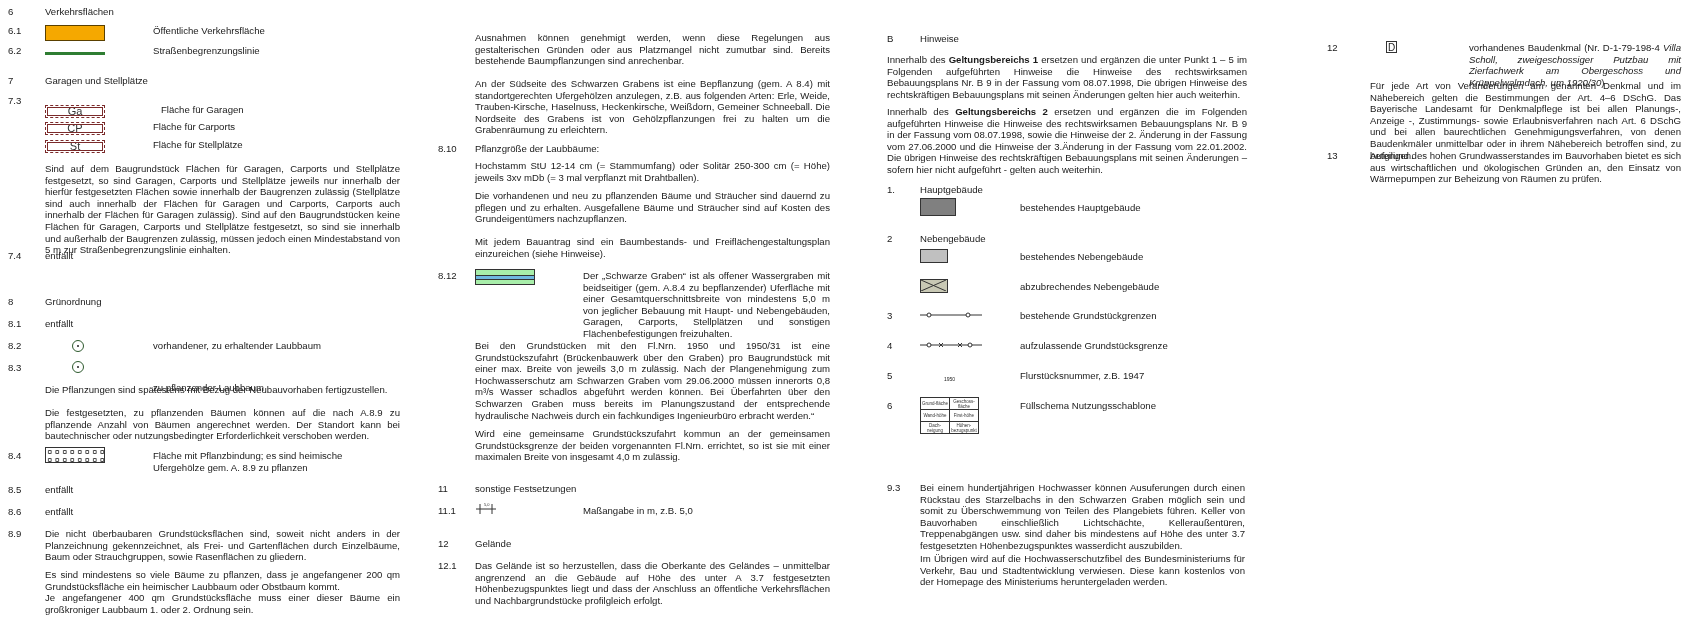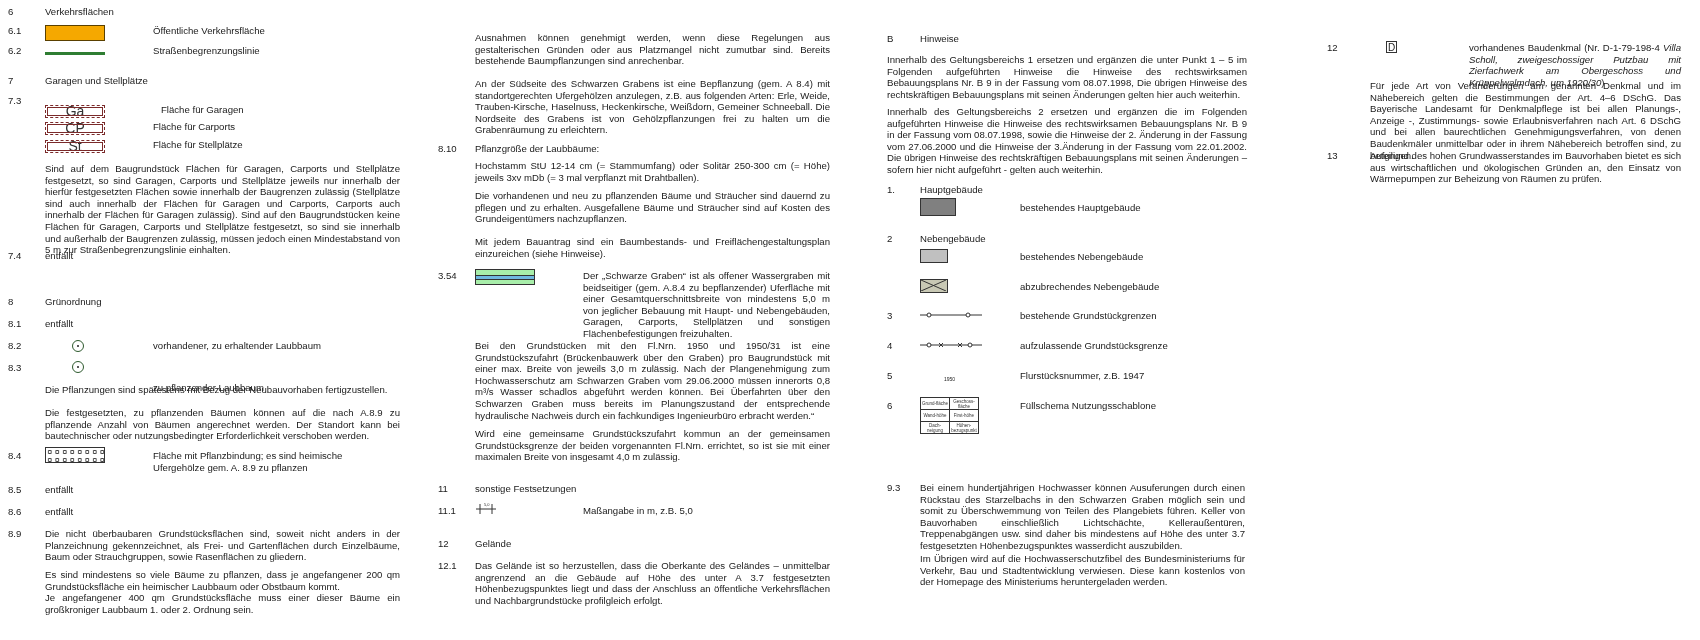--- a/index.html
+++ b/index.html
@@ -3,26 +3,26 @@
 <meta charset="utf-8">
 <style>
   html, body { margin:0; padding:0; background:#ffffff; }
   body { width:1700px; height:640px; position:relative; overflow:hidden;
          font-family:"Liberation Sans", sans-serif; font-size:9.6px; line-height:11.6px; color:#1a1a1a; }
   .col { position:absolute; top:0; }
   .num { position:absolute; left:0; }
   .txt { position:absolute; text-align:justify; }
   .sym { position:absolute; }
   .para { position:absolute; text-align:justify; }
-  b { font-weight:normal; }
+  b { font-weight:bold; }
   i { font-style:italic; }
 
   .sym-orange { width:60px; height:16px; background:#f5a800; border:1px solid #5a4000; box-sizing:border-box; }
   .sym-greenline { width:60px; height:0; border-top:3px solid #2e7d32; }
-  .sym-dashbox { width:60px; height:13px; border:1.5px dashed #7a2a2a; box-sizing:border-box; font-size:14px; line-height:10px; text-align:center; color:#333; outline:1px solid #7a2a2a; outline-offset:-3px; }
+  .sym-dashbox { width:60px; height:13px; border:1.5px dashed #7a2a2a; box-sizing:border-box; font-size:11px; line-height:10px; text-align:center; color:#333; outline:1px solid #7a2a2a; outline-offset:-3px; }
   .sym-tree { width:12px; height:12px; border:1.5px solid #2e5a2e; border-radius:50%; box-sizing:border-box; position:absolute; }
   .sym-tree::after { content:""; position:absolute; left:3.5px; top:3.5px; width:2px; height:2px; background:#222; border-radius:50%; }
   .sym-circles { width:60px; height:16px; border:1px solid #333; box-sizing:border-box; position:absolute;
       background-image: radial-gradient(circle, transparent 1.3px, #444 1.5px, #444 2px, transparent 2.2px);
       background-size:7.5px 8px; background-position:0 0; }
   .sym-water { width:60px; height:16px; position:absolute; border:1px solid #333; box-sizing:border-box; background:#a8eeaa; }
   .sym-water::after { content:""; position:absolute; left:0; right:0; top:5px; height:3px; background:#6fb8e0; border-top:1px solid #333; border-bottom:1px solid #333; }
   .sym-dark { width:36px; height:18px; background:#808080; border:1.5px solid #333; box-sizing:border-box; position:absolute; }
   .sym-light { width:28px; height:14px; background:#c0c0c0; border:1.5px solid #333; box-sizing:border-box; position:absolute; }
   .sym-cross { width:28px; height:14px; background:#c8c8b4; border:1.5px solid #333; box-sizing:border-box; position:absolute; }
@@ -98,21 +98,21 @@
 <div class="col" style="left:438px; width:400px;">
   <div class="para" style="top:32px; left:37px; width:355px">Ausnahmen können genehmigt werden, wenn diese Regelungen aus gestalterischen Gründen oder aus Platzmangel nicht zumutbar sind. Bereits bestehende Baumpflanzungen sind anrechenbar.</div>
   <div class="para" style="top:78px; left:37px; width:355px">An der Südseite des Schwarzen Grabens ist eine Bepflanzung (gem. A 8.4) mit standortgerechten Ufergehölzen anzulegen, z.B. aus folgenden Arten: Erle, Weide, Trauben-Kirsche, Haselnuss, Heckenkirsche, Weißdorn, Gemeiner Schneeball. Die Nordseite des Grabens ist von Gehölzpflanzungen frei zu halten um die Grabenräumung zu erleichtern.</div>
 
   <span class="num" style="top:143px">8.10</span>
   <span class="txt" style="top:143px; left:37px">Pflanzgröße der Laubbäume:</span>
   <div class="para" style="top:160px; left:37px; width:355px">Hochstamm StU 12-14 cm (= Stammumfang) oder Solitär 250-300 cm (= Höhe) jeweils 3xv mDb (= 3 mal verpflanzt mit Drahtballen).</div>
   <div class="para" style="top:190px; left:37px; width:355px">Die vorhandenen und neu zu pflanzenden Bäume und Sträucher sind dauernd zu pflegen und zu erhalten. Ausgefallene Bäume und Sträucher sind auf Kosten des Grundeigentümers nachzupflanzen.</div>
   <div class="para" style="top:236px; left:37px; width:355px">Mit jedem Bauantrag sind ein Baumbestands- und Freiflächengestaltungsplan einzureichen (siehe Hinweise).</div>
 
-  <span class="num" style="top:270px">3.54</span>
+  <span class="num" style="top:270px">8.12</span>
   <div class="sym-water" style="top:269px; left:37px"></div>
   <div class="para" style="top:270px; left:145px; width:247px">Der „Schwarze Graben“ ist als offener Wassergraben mit beidseitiger (gem. A.8.4 zu bepflanzender) Uferfläche mit einer Gesamtquerschnittsbreite von mindestens 5,0 m von jeglicher Bebauung mit Haupt- und Nebengebäuden, Garagen, Carports, Stellplätzen und sonstigen Flächenbefestigungen freizuhalten.</div>
 
   <div class="para" style="top:340px; left:37px; width:355px">Bei den Grundstücken mit den Fl.Nrn. 1950 und 1950/31 ist eine Grundstückszufahrt (Brückenbauwerk über den Graben) pro Baugrundstück mit einer max. Breite von jeweils 3,0 m zulässig. Nach der Plangenehmigung zum Hochwasserschutz am Schwarzen Graben vom 29.06.2000 müssen innerorts 0,8 m³/s Wasser schadlos abgeführt werden können. Bei Überfahrten über den Schwarzen Graben muss bereits im Planungszustand der entsprechende hydraulische Nachweis durch ein fachkundiges Ingenieurbüro erbracht werden.“</div>
   <div class="para" style="top:428px; left:37px; width:355px">Wird eine gemeinsame Grundstückszufahrt kommun an der gemeinsamen Grundstücksgrenze der beiden vorgenannten Fl.Nrn. errichtet, so ist sie mit einer maximalen Breite von insgesamt 4,0 m zulässig.</div>
 
   <span class="num" style="top:483px">11</span>
   <span class="txt" style="top:483px; left:37px">sonstige Festsetzungen</span>
 
   <span class="num" style="top:505px">11.1</span>

